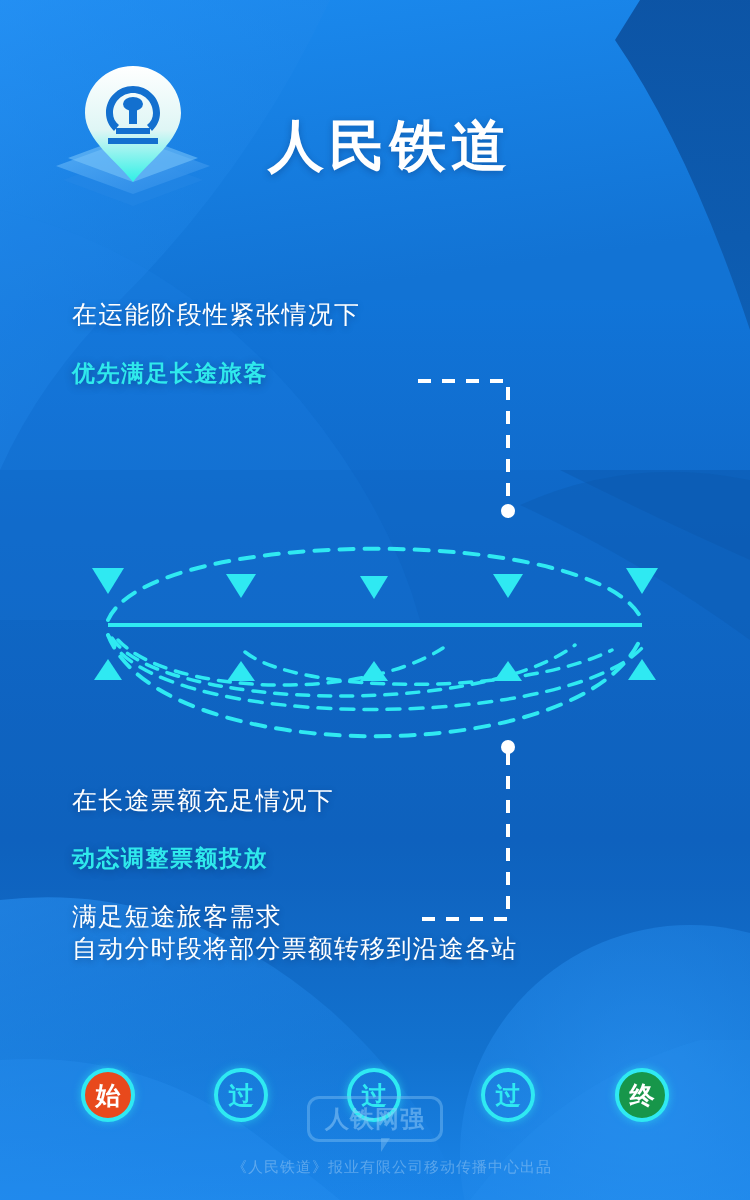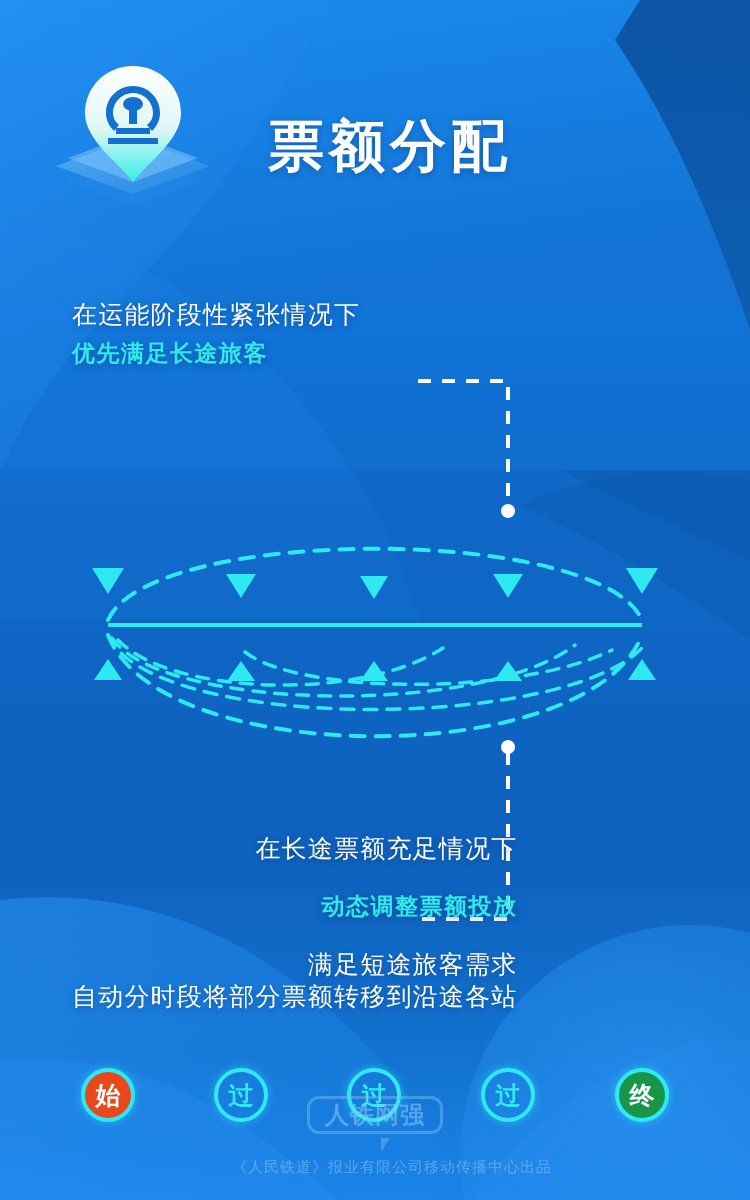--- a/index.html
+++ b/index.html
@@ -36,26 +36,26 @@
   .block .ln {
     color:#ffffff; font-size:25px; line-height:1.28;
     letter-spacing:1.2px; white-space:nowrap;
     text-shadow:0 2px 6px rgba(0,25,70,.35);
   }
   .block .hl {
     color:#2fe9ec; font-size:23px; font-weight:bold;
     letter-spacing:1.5px; white-space:nowrap;
     text-shadow:0 2px 8px rgba(0,40,90,.45);
   }
-  .block .ln.s1 { margin-bottom:8px; }
+  .block .ln.s1 { margin-bottom:28px; }
   .block .hl.h1 { margin-bottom:22px; }
   .block .ln.s3 { margin-bottom:0; }
 
   #block-top { top:298px; }
-  #block-bottom { top:832px;text-align:right; }
+  #block-bottom { top:784px; }
   #block-bottom .ln.s1 { margin-bottom:26px; }
   #block-bottom .hl.h1 { margin-bottom:26px;margin-top:27px; }
   #block-bottom .ln.s3 { margin-bottom:26px; }
 
   
   .diagram { position:absolute; left:0; top:470px; width:750px; height:360px; }
   .diagram-svg { position:absolute; left:0; top:0; }
 
   .node {
     position:absolute; width:54px; height:54px; border-radius:50%;
@@ -68,21 +68,21 @@
   .node.pass  { background:transparent; color:#2fe9f2; }
   .node.end   { background:#17964a; color:#ffffff; }
 
   
   .conn-svg { position:absolute; left:0; top:0; width:750px; height:1200px; pointer-events:none; }
 
   
   .footer { position:absolute; left:0; bottom:0; width:750px; height:120px; }
   .wm-badge {
     position:absolute; left:50%; transform:translateX(-50%); top:16px;
-    width:136px; height:38px; border:3px solid rgba(125,190,245,.45);
+    width:136px; height:46px; border:3px solid rgba(125,190,245,.45);
     border-radius:12px; display:flex; align-items:center; justify-content:center;
     color:rgba(150,205,250,.5); font-size:24px; font-weight:bold; letter-spacing:1px;
   }
   .wm-tail {
     position:absolute; left:50%; margin-left:6px; top:58px;
     width:0; height:0; border-left:9px solid rgba(125,190,245,.45);
     border-bottom:14px solid transparent;
   }
   .wm-caption {
     position:absolute; left:17px; top:78px; width:750px; text-align:center;
@@ -163,21 +163,21 @@
         <g fill="#1370cf">
           <path d="M85,28 C70,28 58,40 58,55 C58,62 61,68 66,73 L71,67 C67,64 65,60 65,55 C65,44 74,35 85,35 C96,35 105,44 105,55 C105,60 103,64 99,67 L104,73 C109,68 112,62 112,55 C112,40 100,28 85,28 Z"></path>
           <path d="M81,44 h8 v22 h-8 Z"></path>
           <ellipse cx="85" cy="46" rx="10" ry="7"></ellipse>
           <path d="M68,70 h34 v6 h-34 Z"></path>
           <path d="M60,80 h50 v6 h-50 Z"></path>
         </g>
       </svg>
     </div>
 
-    <div class="title">票额分配</div>
+    <div class="title">人民铁道</div>
   </div>
 
   <div class="block" id="block-top">
     <div class="ln s1">在运能阶段性紧张情况下</div>
     <div class="hl h1">优先满足长途旅客</div>
   </div>
 
   <div class="diagram">
     <svg class="diagram-svg" width="750" height="360" viewBox="0 0 750 360">
 

